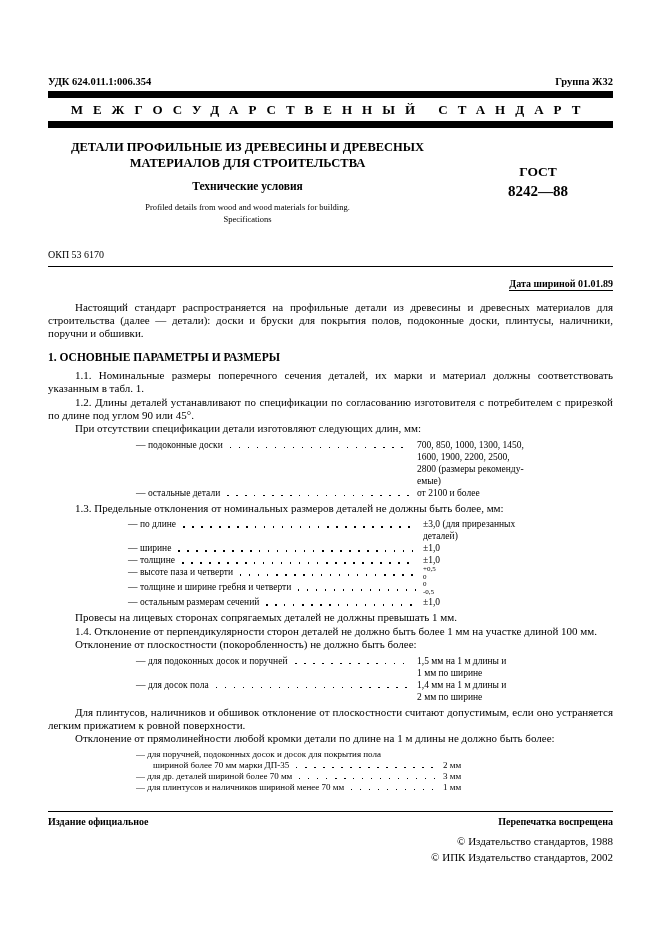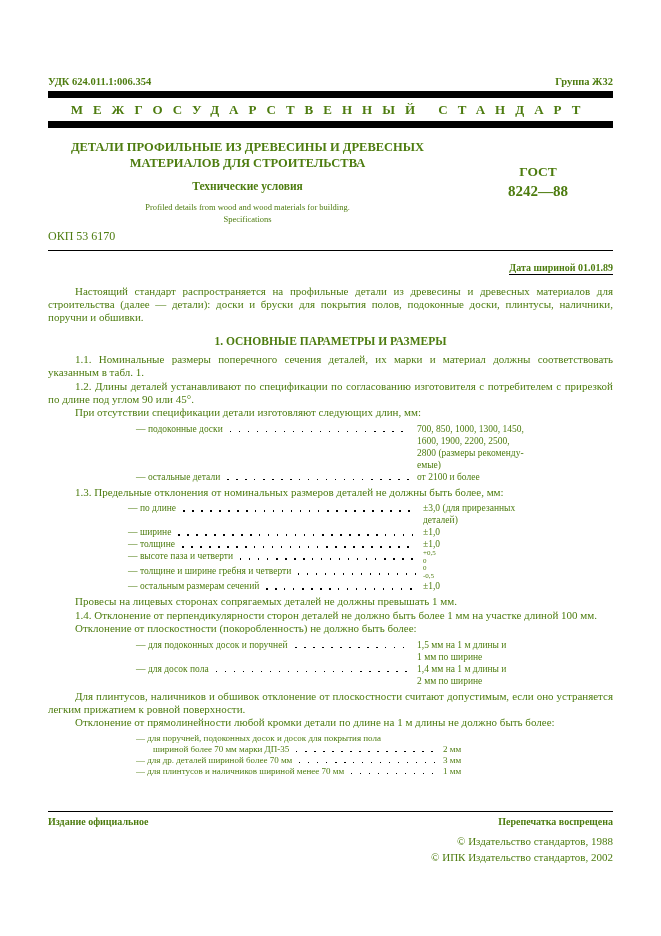--- a/index.html
+++ b/index.html
@@ -1,19 +1,19 @@
 <!DOCTYPE html>
 <html><head>
 <meta charset="utf-8">
 <style>
   * { box-sizing: border-box; }
   html, body { margin: 0; padding: 0; background: #ffffff; }
   .page {
     width: 661px; height: 936px;
-    background: #fff; color: #4d7c0f;
+    background: #fff; color: #000000;
     font-family: "Liberation Serif", serif;
     display: flex; flex-direction: column;
     padding: 76px 48px 70px 48px;
     position: relative; overflow: hidden;
   }
   .doc-head { display: flex; justify-content: space-between; font-weight: bold; font-size: 10.5px; }
   .bar { height: 7px; background: #000; }
   .bar.top { margin-top: 4px; }
   .banner {
     font-weight: bold; font-size: 13px; letter-spacing: 10px;
@@ -21,27 +21,27 @@
     padding: 4px 0 3px 0;
   }
   .title-block { display: flex; margin-top: 11px; gap: 16px; }
   .title-left { flex: 1; text-align: center; padding: 0 6px; }
   .title-line { font-weight: bold; font-size: 12.5px; line-height: 1.28; }
   .subtitle { font-weight: bold; font-size: 11.5px; margin-top: 9px; }
   .english { font-size: 8.5px; margin-top: 9px; line-height: 1.45; }
   .gost-box { width: 150px; text-align: center; align-self: center; }
   .gost-label { font-weight: bold; font-size: 13.5px; }
   .gost-number { font-weight: bold; font-size: 15px; margin-top: 3px; }
-  .okp { font-size: 12px; margin-top: 3px; font-family: Liberation Serif, serif; }
+  .okp { font-size: 10px; margin-top: 23px; font-family: Liberation Serif, serif; }
   .rule { border-top: 1px solid #000; margin-top: 6px; }
   .date-line { text-align: right; font-weight: bold; font-size: 10px; margin-top: 11px; }
   .date-underline { border-bottom: 1px solid #000; padding-bottom: 1px; }
   .p { margin: 0; font-size: 11px; line-height: 1.22; text-align: justify; text-indent: 27px; }
   .intro { margin-top: 12px; }
-  .heading { text-align: center; font-weight: bold; font-size: 11.5px; margin: 10px 0 6px 0; }
+  .heading { text-align: left; font-weight: bold; font-size: 11.5px; margin: 10px 0 6px 0; }
   .dotlist { margin: 3px 0 3px 88px; font-size: 9.5px; }
   .dotlist.tol { margin-left: 80px; }
   .dotrow { display: flex; align-items: flex-start; line-height: 12px; margin: 0; }
   .lbl { white-space: nowrap; }
   .lbl.indent { margin-left: 17px; }
   .dots { flex: 1; height: 12px; position: relative; margin: 0 5px; min-width: 16px; align-self: flex-start; }
   .dots::after {
     content: ""; position: absolute; left: 2px; right: 2px; bottom: 2.5px; height: 1.5px;
     background-image: repeating-linear-gradient(to right, #000 0 1.5px, transparent 1.5px 9px);
   }

